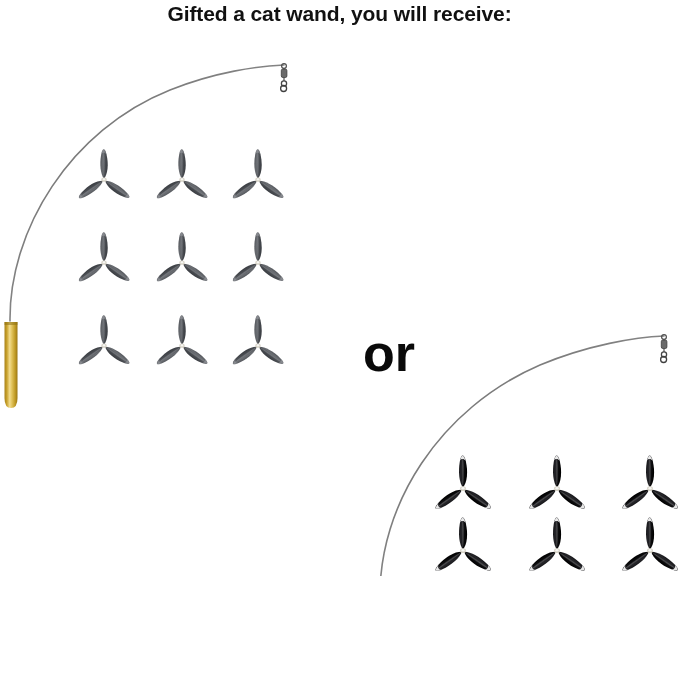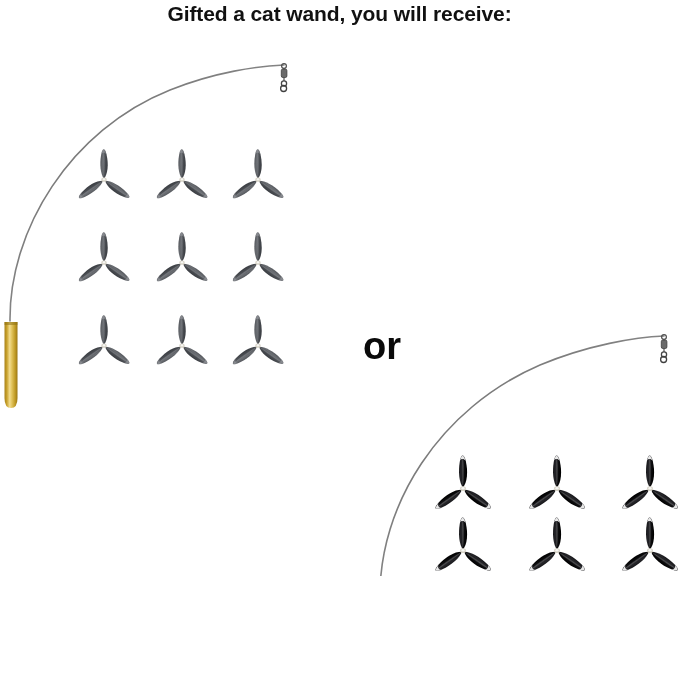--- a/index.html
+++ b/index.html
@@ -27,21 +27,21 @@
     font-weight: bold;
     color: #111111;
     letter-spacing: -0.1px;
     font-family: "Liberation Sans", sans-serif;
     white-space: nowrap;
   }
   #or-label {
     position: absolute;
     left: 363px;
     top: 327px;
-    font-size: 38px;
+    font-size: 52px;
     font-weight: bold;
     color: #0a0a0a;
     font-family: "Liberation Sans", sans-serif;
     line-height: 1;
   }
   .wand-svg {
     position: absolute;
     left: 0;
     top: 0;
     width: 679px;

